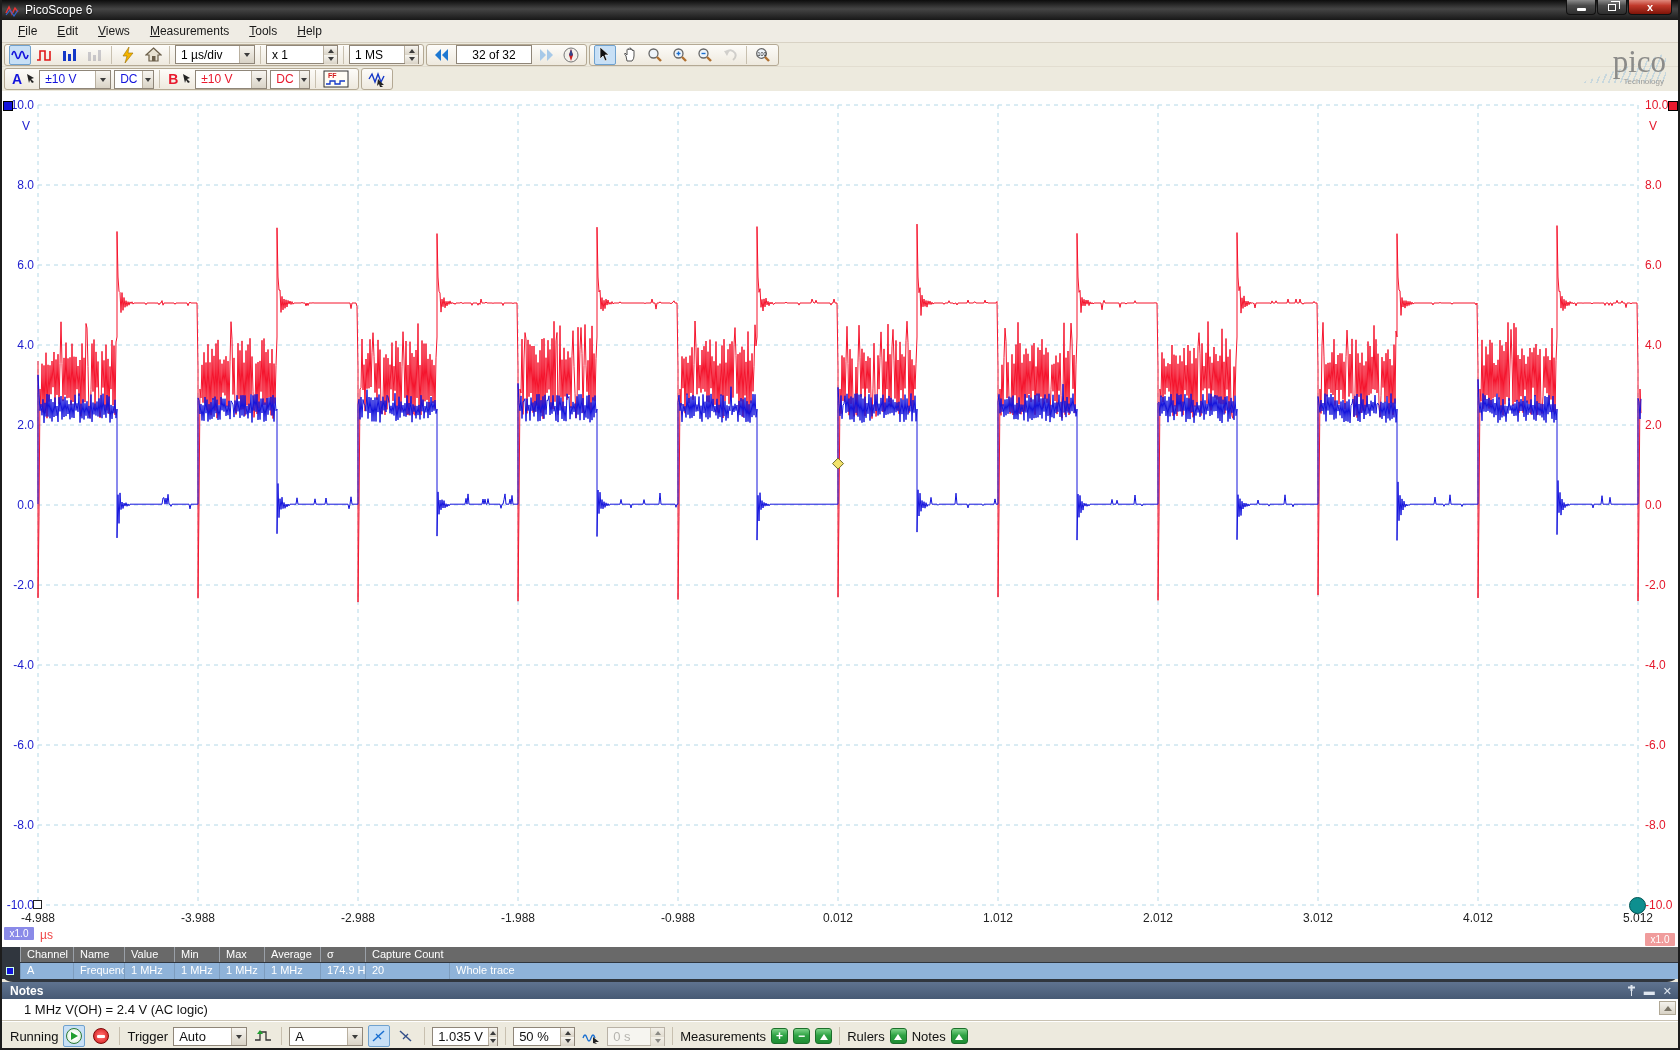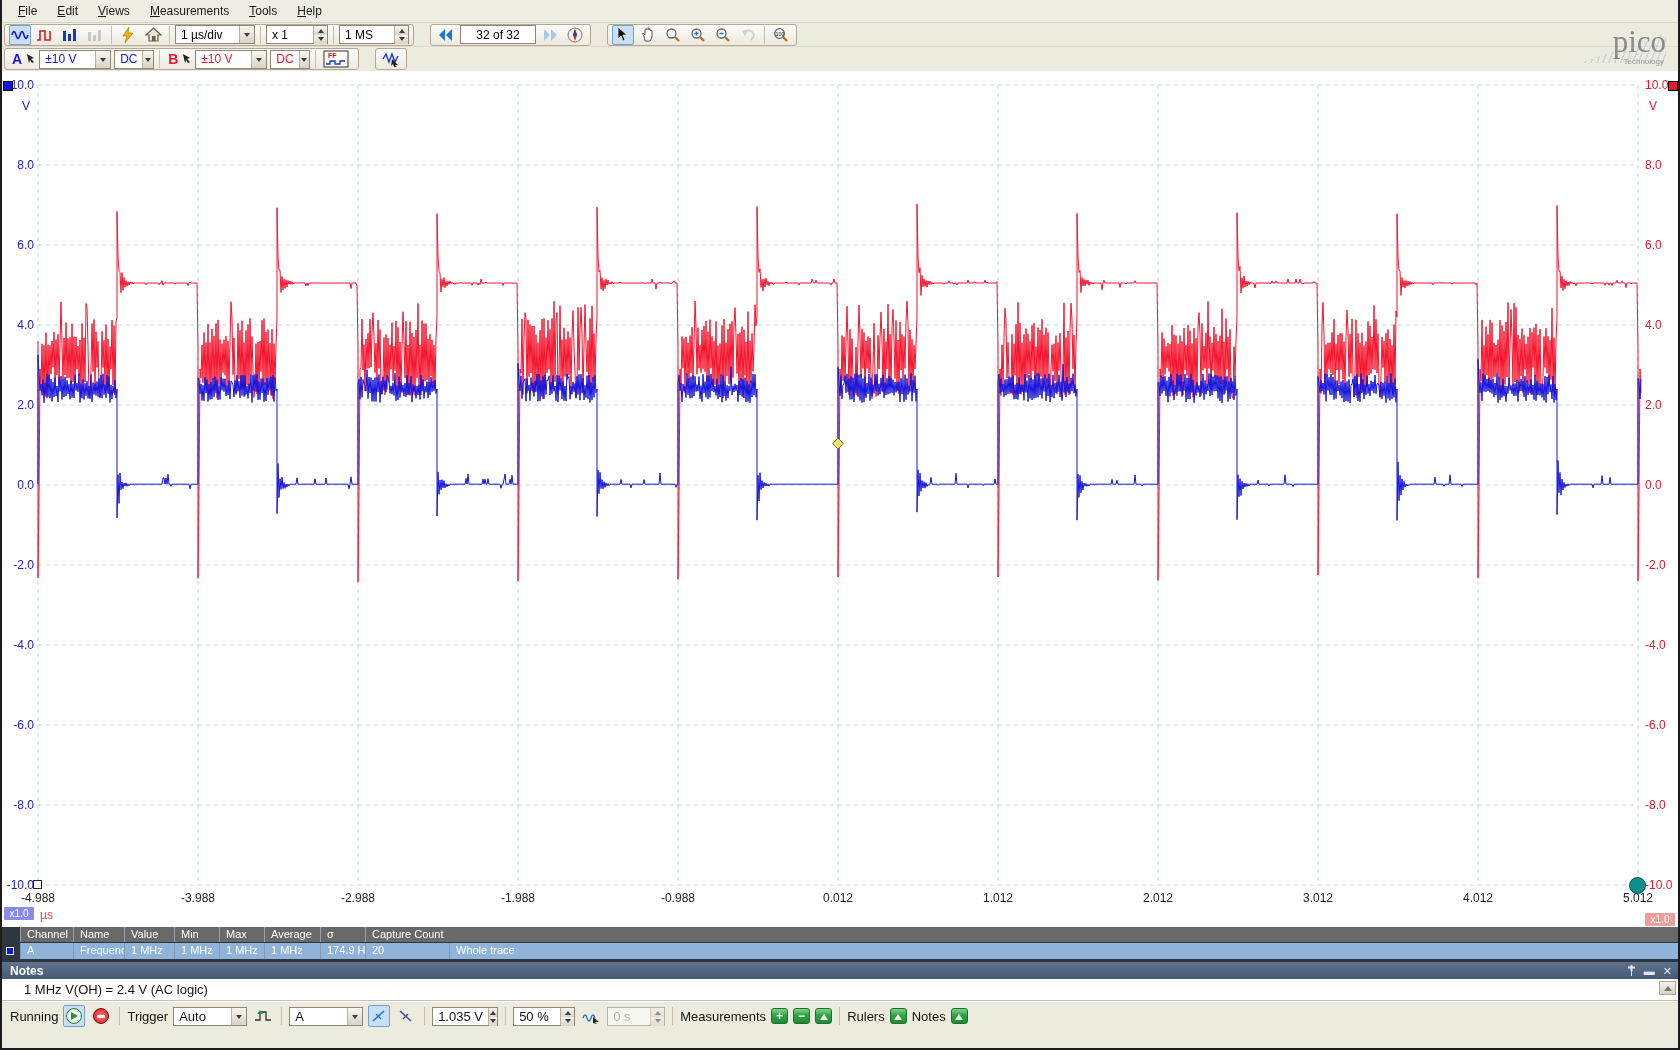--- a/index.html
+++ b/index.html
@@ -23,21 +23,21 @@
   .g-res::after{content:""; position:absolute; left:2px; top:-4px; width:8px; height:7px; border:1px solid #fff; border-bottom:none; border-left:none;}
   .g-close { color:#fff; font-weight:bold; font-size:11px; line-height:11px; }
 
   
   .menubar { height:23px; background:#efece4; border-bottom:1px solid #d8d2c4; display:flex; align-items:center; padding-left:8px;}
   .menu-item { display:inline-block; padding:3px 10px; color:#1a1a1a; }
   .menu-item::first-letter { text-decoration:underline; }
 
   
   .tbwrap { position:relative; background:#edeade; }
-  .tbrow { display:flex; align-items:center; gap:16px; padding:2px 4px; height:24px; }
+  .tbrow { display:flex; align-items:center; gap:2px; padding:2px 4px; height:24px; }
   .tbrow1 { border-bottom:1px solid #e2ddd0; }
   .grp { display:flex; align-items:center; gap:3px; padding:1px 4px; height:22px;
          border:1px solid #b4a994; border-radius:3px; background:linear-gradient(#fdfcf9,#eee9de); }
   .tbtn { width:22px; height:20px; display:flex; align-items:center; justify-content:center;
           border:1px solid transparent; border-radius:2px; background:transparent; }
   .tbtn.sel { background:#c8e0f6; border-color:#70a2cf; }
   .tbtn.dis { opacity:.4; }
   .vsep { width:1px; height:18px; background:#c8c0af; margin:0 2px; }
   .combo { display:flex; align-items:center; background:#fff; border:1px solid #8f8679; height:19px; }
   .combo .val { padding:0 5px; white-space:nowrap; flex:1; }
@@ -65,21 +65,21 @@
   .ylab.rt { text-align:left; }
   .xlab { position:absolute; width:70px; text-align:center; font-size:12px; color:#222; top:820px; }
   .yunit { position:absolute; font-size:12px; top:28px; }
   .corner-sq { position:absolute; width:10px; height:10px; }
   .handle-sq { position:absolute; width:9px; height:9px; background:#fff; border:1px solid #222; }
   .teal-dot { position:absolute; width:17px; height:17px; border-radius:50%; background:#0e8f8f; border:1px solid #055; z-index:3;}
   .badge { position:absolute; width:30px; height:13px; font-size:10px; color:#fff; text-align:center; line-height:13px; border-radius:1px; }
   .xunit { position:absolute; font-size:12px; color:#ef4444; }
 
   
-  .meas { width:1680px; height:35px; background:#30363e; }
+  .meas { width:1680px; height:35px; background:#30363e;border-radius:13px; }
   .mrow { display:flex; height:15px; color:#fff; font-size:11px; }
   .mrow.hdr { background:#696969; height:15px; margin-bottom:1px;}
   .mrow.datar { background:#8fb3d9; height:16px; }
   .mgut { width:20px; display:flex; align-items:center; justify-content:center; background:#30363e; }
   .mgut .sq { width:8px; height:8px; background:#1414dc; border:1px solid #cfe; }
   .mcell { padding:1px 4px 0 6px; border-left:1px solid #9aa0a8; overflow:hidden; white-space:nowrap; }
   .mrow.datar .mcell { border-left:1px solid #7d9cbd; }
 
   
   .notes-hdr { height:17px; background:linear-gradient(#5f7390,#475a74); color:#fff; font-weight:bold;
@@ -111,20 +111,40 @@
 </style>
 </head>
 <body>
 
 <div class="edge l"></div>
 <div class="edge r"></div>
 <div class="edge-b"></div>
 
 <div class="window">
 
+  <div class="titlebar">
+    <span class="app-icon">
+      <svg width="15" height="13">
+          <polyline points="1,9 4,3 7,10 10,4 13,8" fill="none" stroke="#e33" stroke-width="1.4"></polyline>
+          <polyline points="1,11 5,6 9,12 13,6" fill="none" stroke="#36c" stroke-width="1.2"></polyline>
+        </svg>
+    </span>
+    <span class="title-text">PicoScope 6</span>
+    <div class="win-btns">
+      <div class="wbtn">
+          <span class="g-min"></span>
+        </div>
+      <div class="wbtn">
+          <span class="g-res"></span>
+        </div>
+      <div class="wbtn close">
+          <span class="g-close">x</span>
+        </div>
+    </div>
+  </div>
 
   <div class="menubar">
     <span class="menu-item">File</span>
     <span class="menu-item">Edit</span>
     <span class="menu-item">Views</span>
     <span class="menu-item">Measurements</span>
     <span class="menu-item">Tools</span>
     <span class="menu-item">Help</span>
   </div>
 
@@ -167,21 +187,21 @@
               <polygon points="8.5,1 16,8 13,8 13,14 4,14 4,8 1,8" fill="#e8e2d2" stroke="#6b5f4a" stroke-width="1.2"></polygon>
               <rect x="7" y="9" width="3.5" height="5" fill="#6b5f4a"></rect>
             </svg>
           </span>
         <span class="vsep"></span>
         <span class="combo" style="width:80px">
           <span class="val">1 µs/div</span>
             <span class="dd"></span>
           </span>
         <span class="vsep"></span>
-        <span class="combo" style="width:62px">
+        <span class="combo" style="width:72px">
           <span class="val">x 1</span>
           <span class="spin-ud">
               <span class="su"></span>
               <span class="sd"></span>
             </span>
           </span>
         <span class="vsep"></span>
         <span class="combo" style="width:70px">
           <span class="val">1 MS</span>
           <span class="spin-ud">

